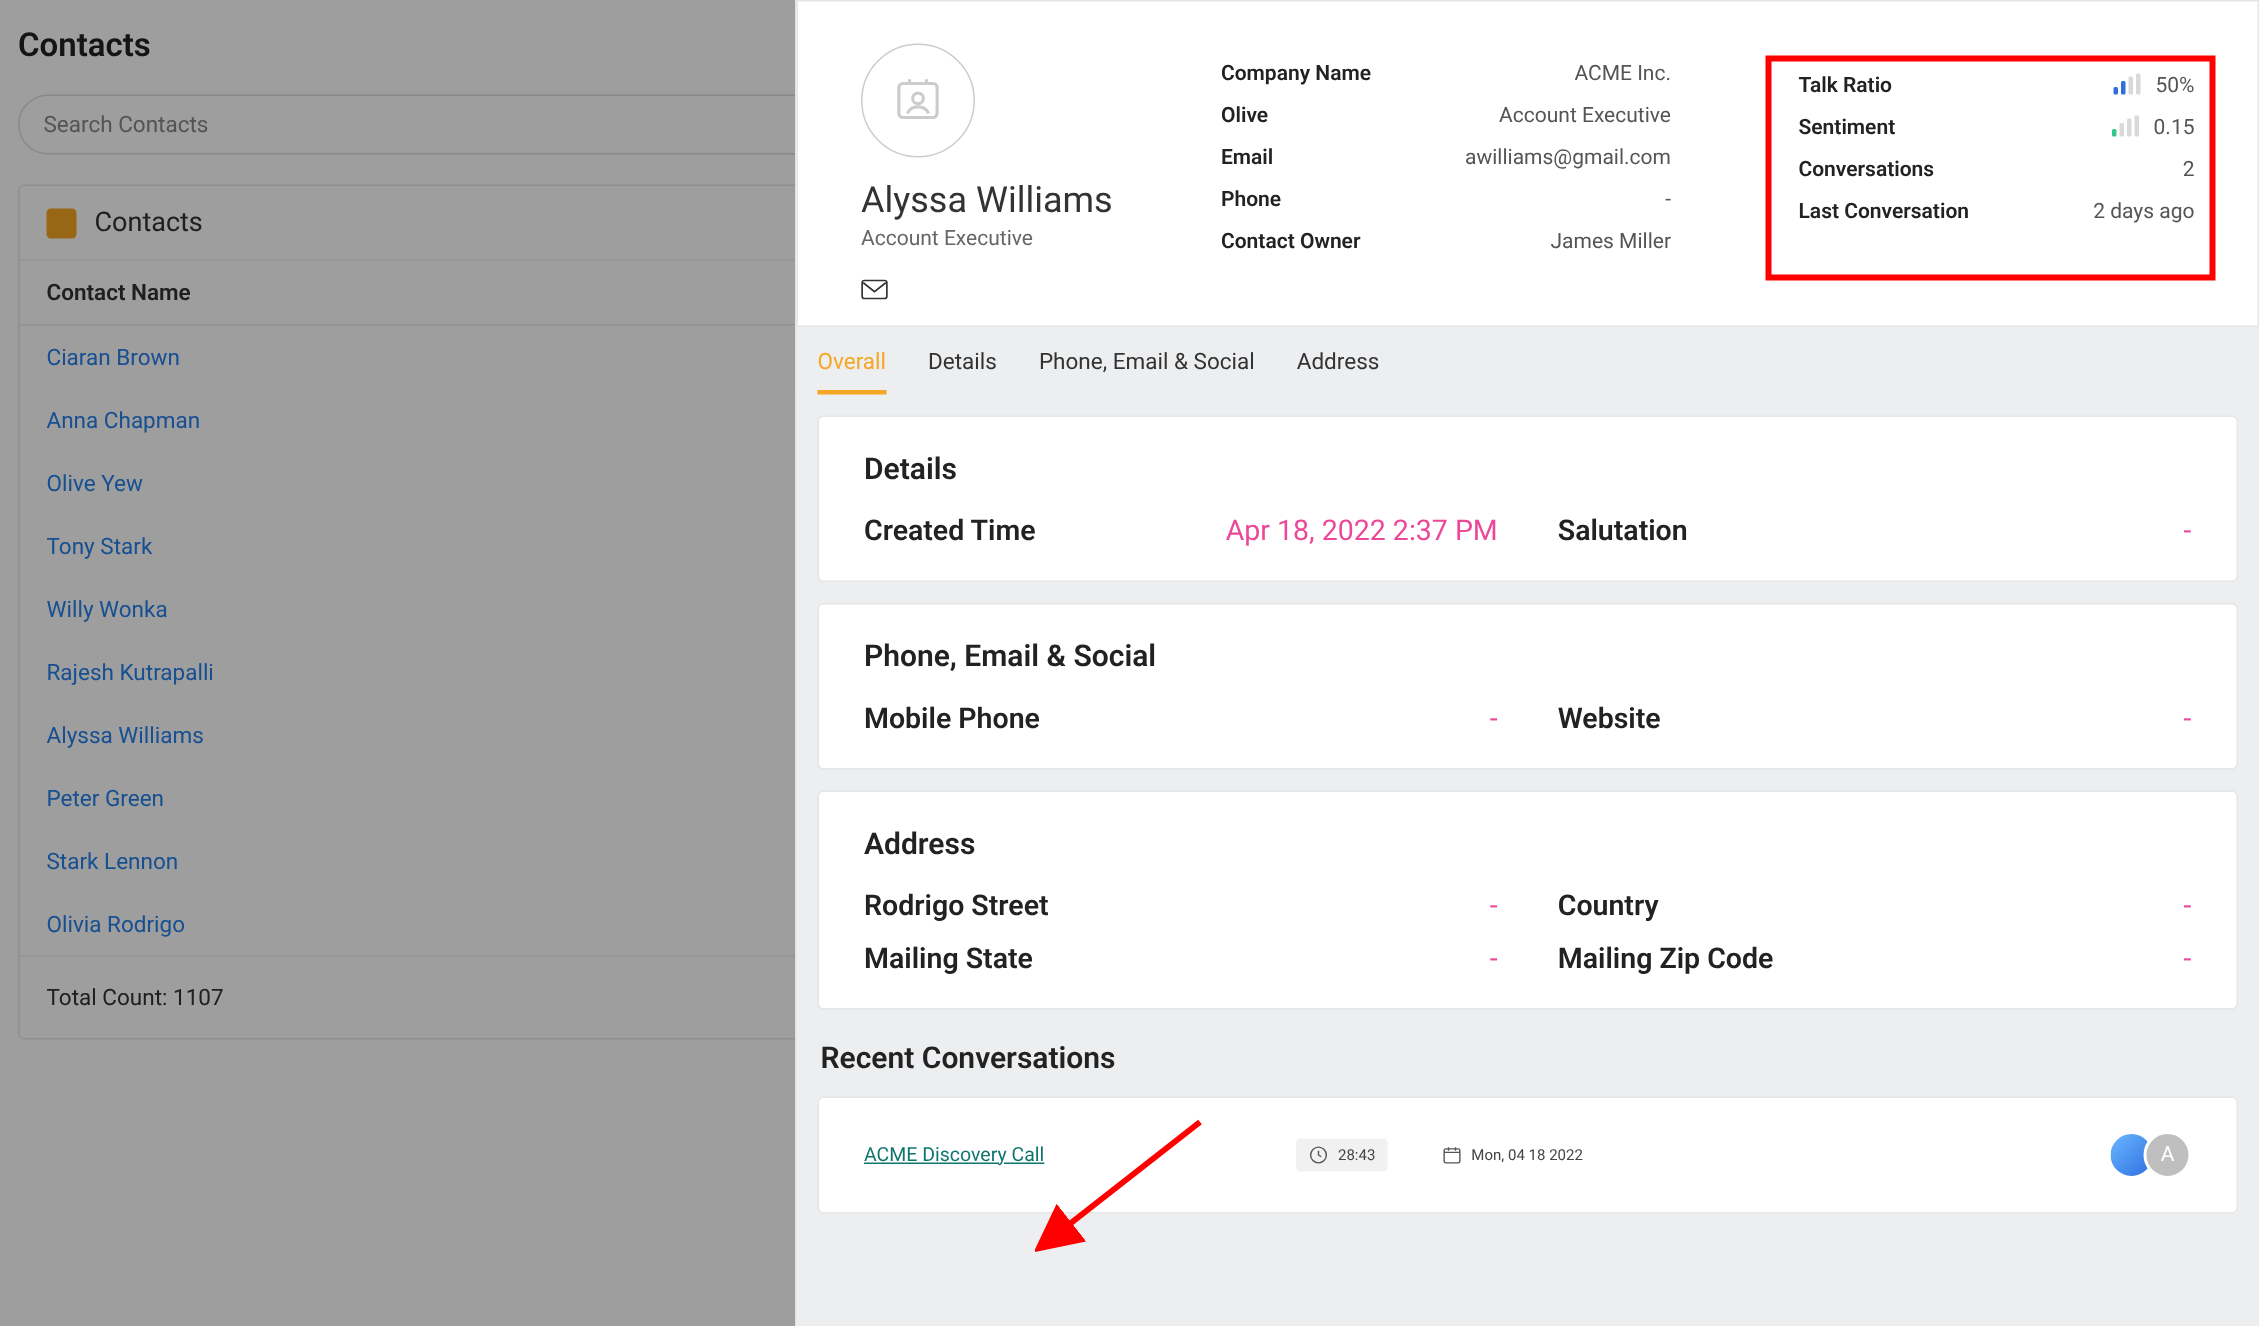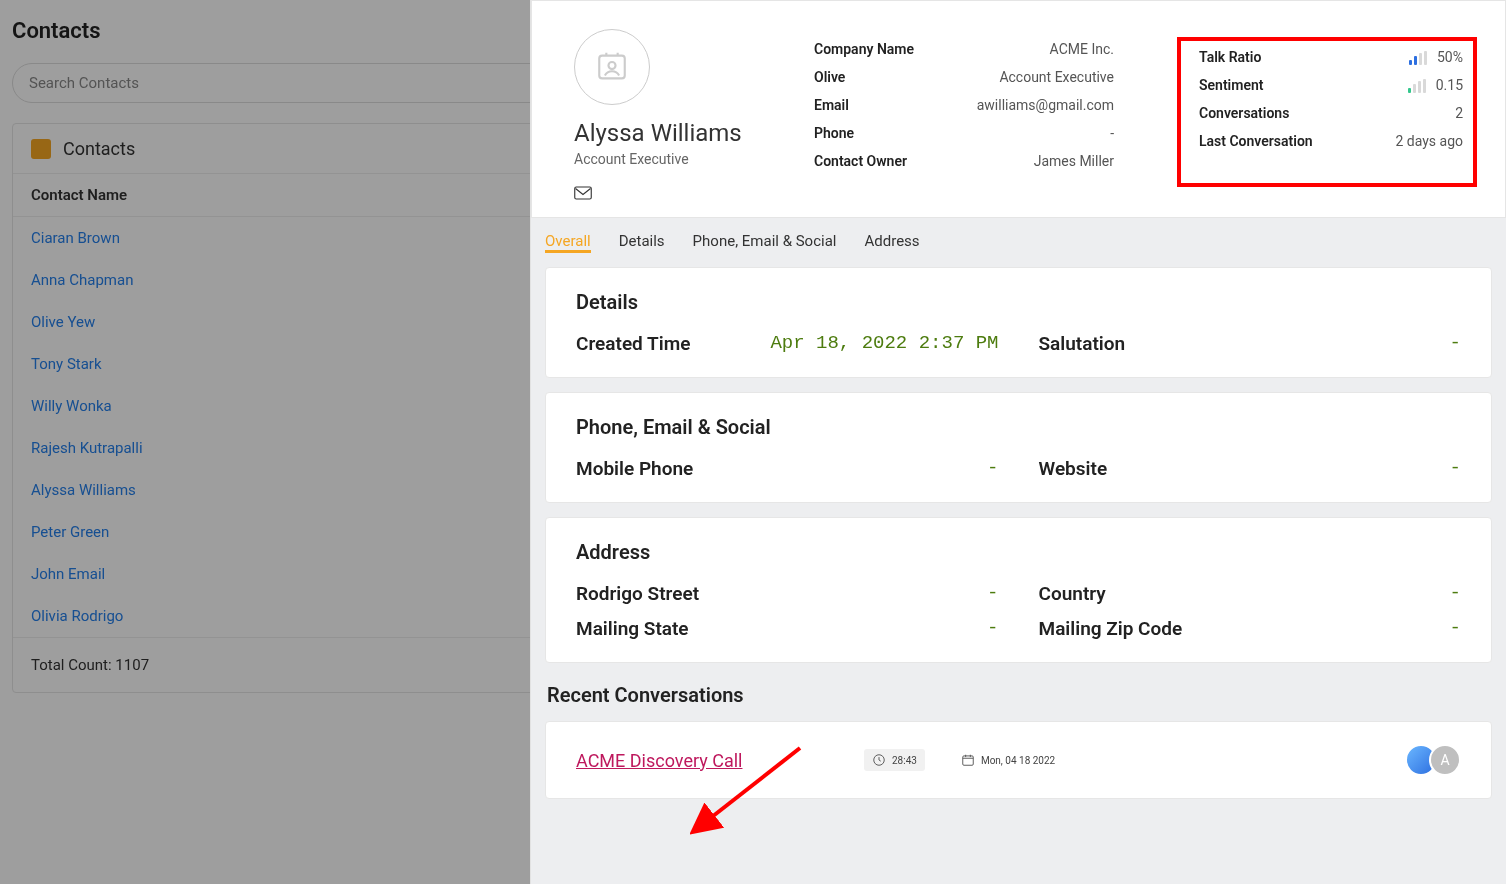--- a/index.html
+++ b/index.html
@@ -168,31 +168,32 @@
     margin-right: 10px;
     height: 14px;
   }
   .mini-bars span {
     width: 3px;
     background: #d9d9d9;
     border-radius: 1px;
   }
   .mini-bars.blue span.active{ background:#2d6fe0; }
   .mini-bars.green span.active{ background:#34c78d; }
-  .v.with-bars{display:flex;align-items:flex-end;}
+  .v.with-bars{display:flex;align-items:flex-start;}
 
   
   .tabs {
     display: flex;
     gap: 28px;
     padding: 14px 14px 0 14px;
     font-size: 15px;
     background:#edeef0;
   }
   .tab {
+    padding-bottom: 10px;
     color: #333;
     cursor: pointer;
   }
   .tab.active {
     color: #f5a623;
     border-bottom: 3px solid #f5a623;
   }
 
   
   .panel-body {
@@ -219,39 +220,39 @@
     display: grid;
     grid-template-columns: 1fr 1fr;
     gap: 12px 40px;
     font-size: 19px;
   }
   .grid2 .cell {
     display: flex;
     justify-content: space-between;
   }
   .grid2 .cell .k { font-weight: 600; color: #222; }
-  .grid2 .cell .v { color: #4d7c0f; text-align:center;font-family:Liberation Mono, monospace;}
+  .grid2 .cell .v { color: #ec4899; text-align:center;}
 
   .section-title {
     font-size: 20px;
     font-weight: 600;
     margin: 6px 0 0 2px;
   }
   .conv-card {
     background: #fff;
     border: 1px solid #e6e6e6;
     border-radius: 4px;
     padding: 22px 30px;
     display: flex;
     align-items: center;
     gap: 28px;
   }
   .conv-card .title {
-    color: #be185d;
-    font-size: 18px;
+    color: #0f766e;
+    font-size: 13px;
     flex: 0 0 260px;
   }
   .chip {
     display: inline-flex;
     align-items: center;
     gap: 6px;
     background: #f1f1f1;
     border-radius: 3px;
     padding: 4px 8px;
     font-size: 10px;
@@ -340,21 +341,21 @@
             <td><a href="#">Alyssa Williams</a></td>
             <td>Alyssa</td>
             <td>Williams</td>
           </tr>
           <tr>
             <td><a href="#">Peter Green</a></td>
             <td>Peter</td>
             <td>Green</td>
           </tr>
           <tr>
-            <td><a href="#">John Email</a></td>
+            <td><a href="#">Stark Lennon</a></td>
             <td>John</td>
             <td>Lennon</td>
           </tr>
           <tr>
             <td><a href="#">Olivia Rodrigo</a></td>
             <td>Olivia</td>
             <td>Rodrigo</td>
           </tr>
         </tbody>
     </table>

